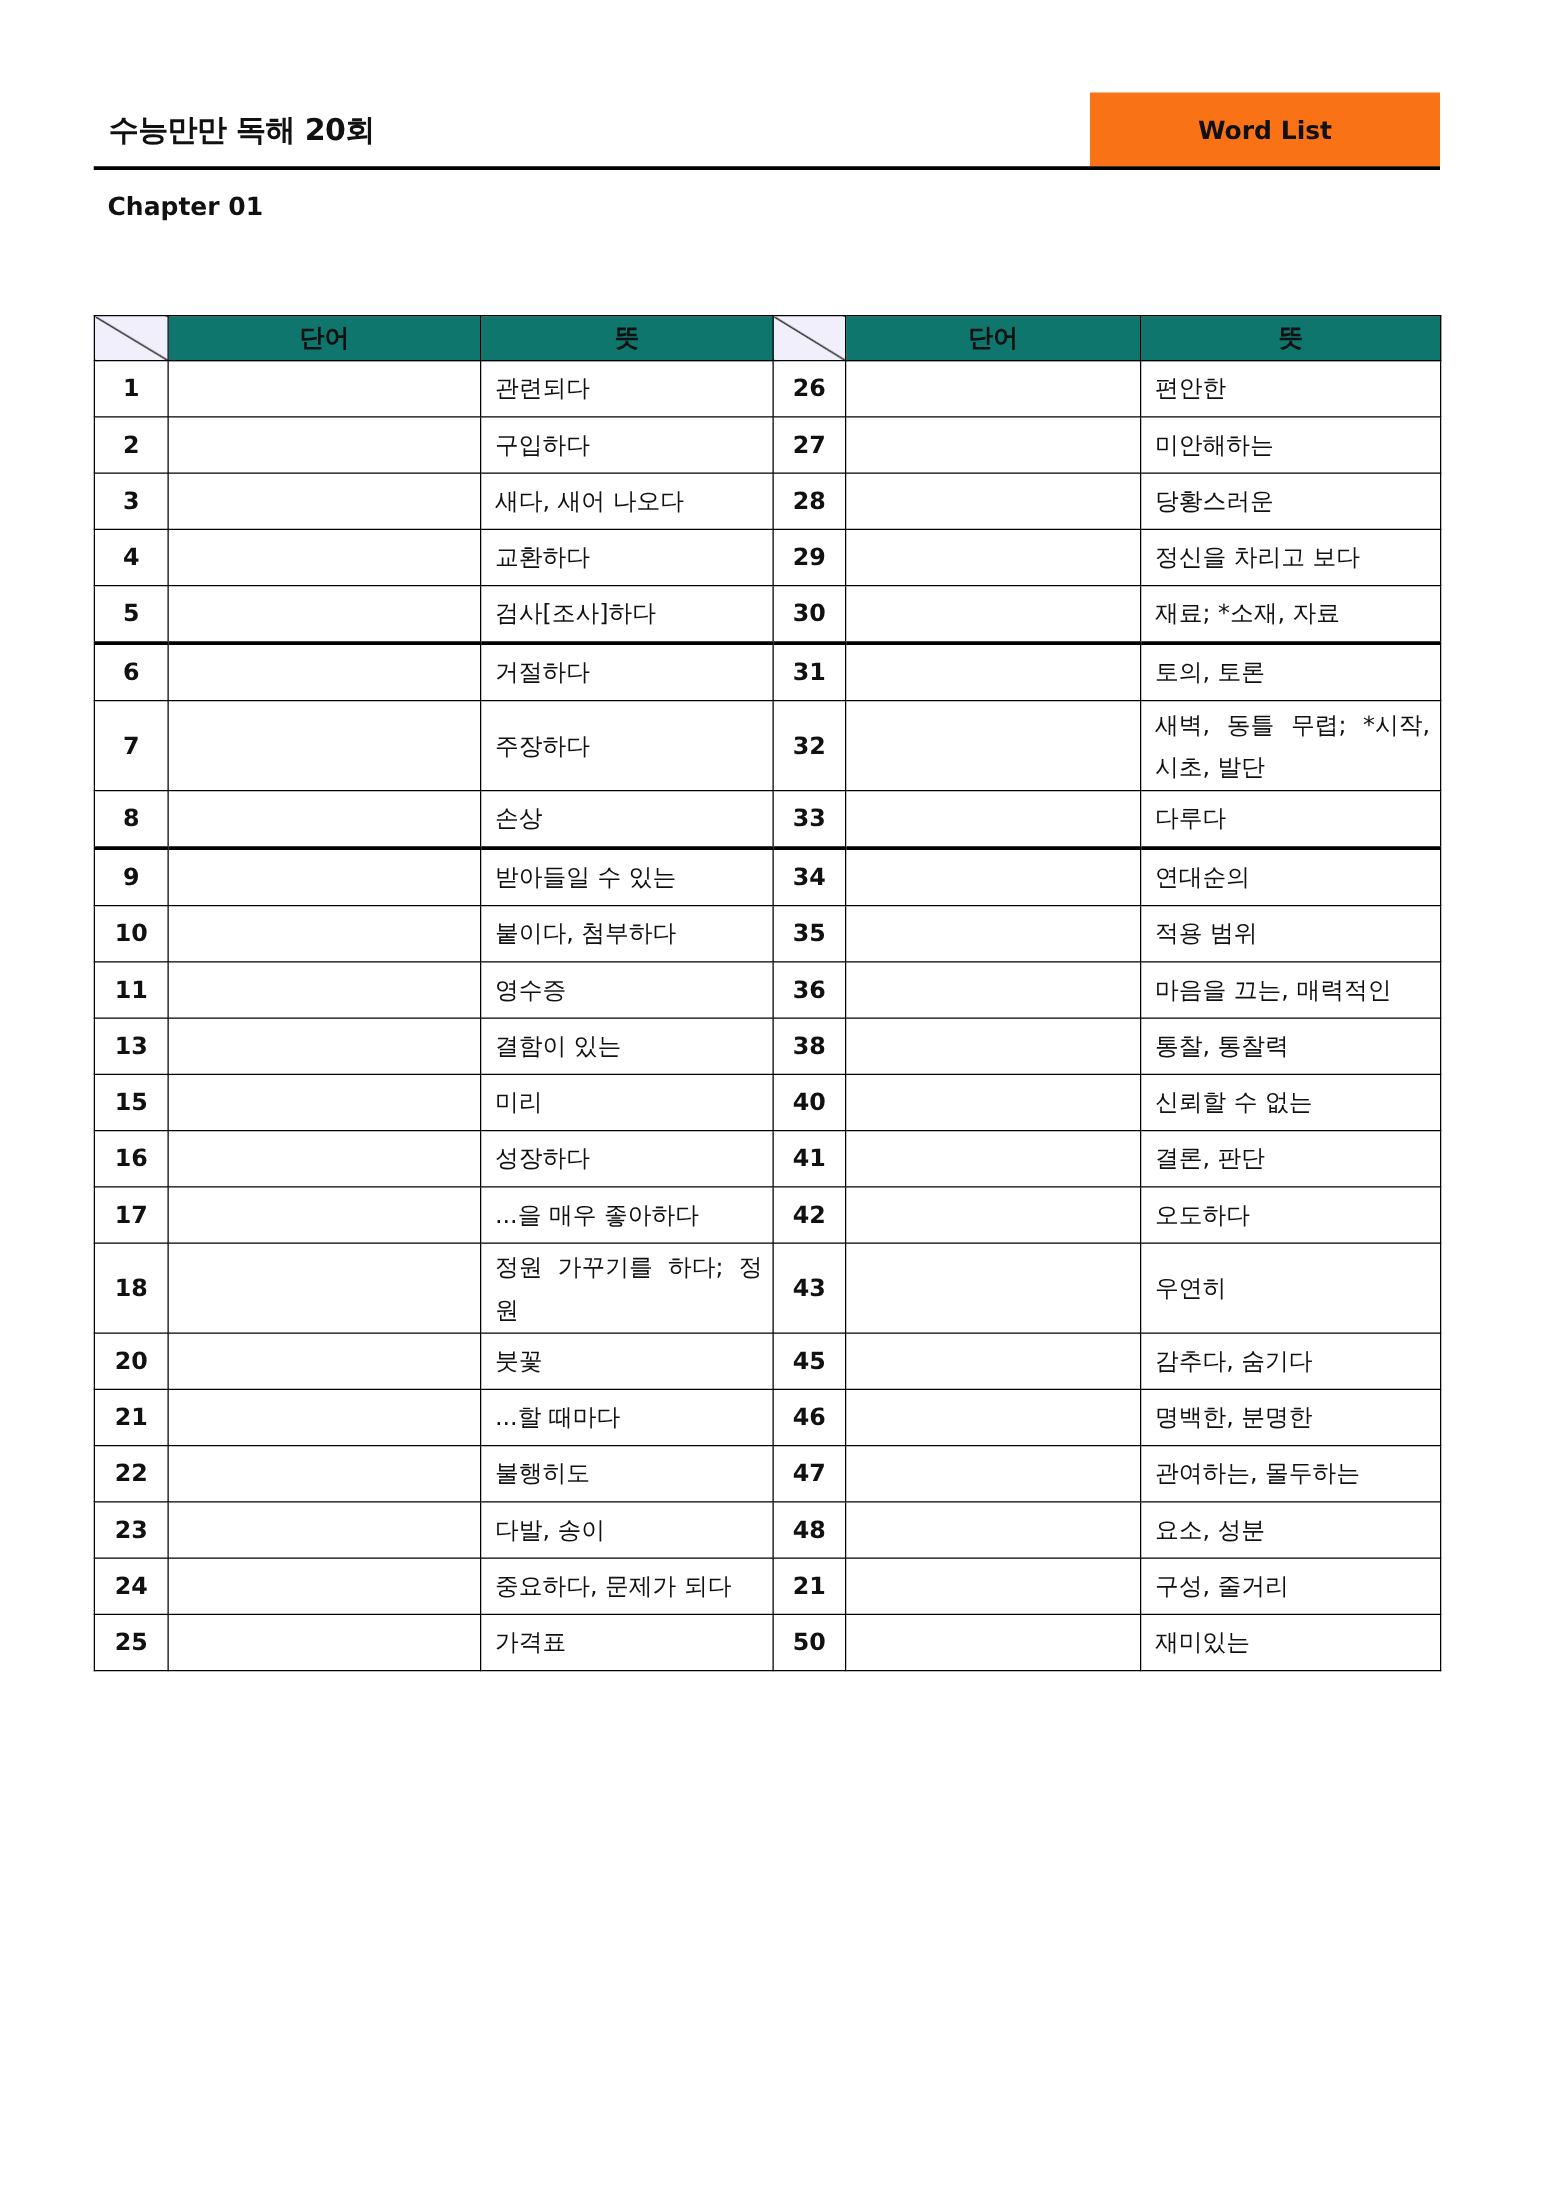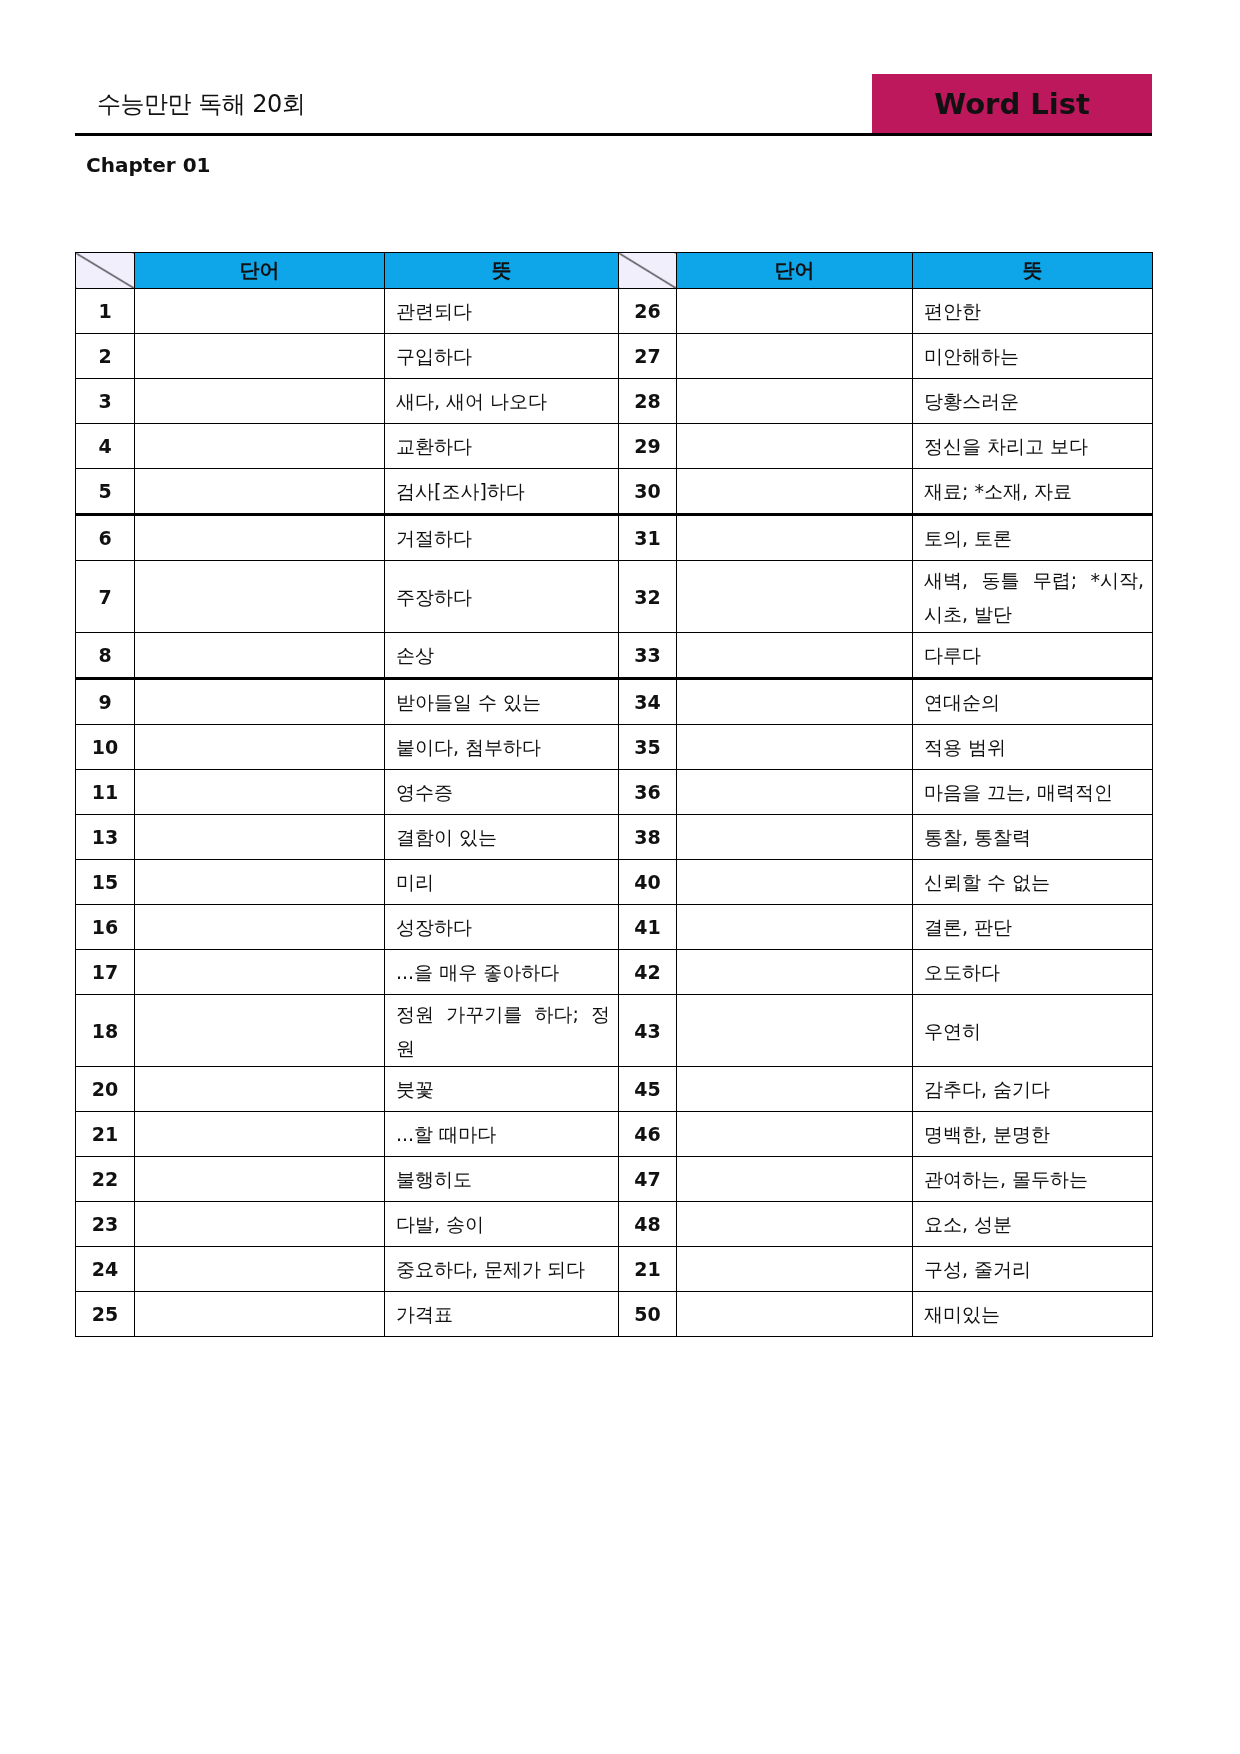--- a/index.html
+++ b/index.html
@@ -1,27 +1,27 @@
 <!DOCTYPE html>
 <html><head>
 <meta charset="utf-8">
 <style>
   html, body { margin: 0; padding: 0; background: #ffffff; }
   body { width: 1240px; height: 1754px; position: relative; overflow: hidden;
          font-family: "DejaVu Sans", sans-serif; color: #111; }
   .page-header { position: absolute; left: 75px; top: 74px; width: 1077px; height: 59px; }
-  .doc-title { position: absolute; left: 12px; top: 14px; font-size: 24px; font-weight: normal; letter-spacing: -0.5px; margin-left: 10px; }
-  .header-badge { position: absolute; right: 0; top: 0; width: 280px; height: 59px; background: #be185d;
-                  display: flex; align-items: center; justify-content: center; font-size: 29px; font-weight: bold; }
+  .doc-title { position: absolute; left: 12px; top: 14px; font-size: 24px; font-weight: bold; letter-spacing: -0.5px; }
+  .header-badge { position: absolute; right: 0; top: 0; width: 280px; height: 59px; background: #f97316;
+                  display: flex; align-items: center; justify-content: center; font-size: 20px; font-weight: bold; }
   .header-rule { position: absolute; left: 75px; top: 133px; width: 1077px; height: 3px; background: #000; }
   .chapter { position: absolute; left: 86px; top: 153px; font-size: 20px; font-weight: bold; }
 
   table.words { position: absolute; left: 75px; top: 252px; border-collapse: collapse; table-layout: fixed; width: 1077px; }
   table.words td, table.words th { border: 1.5px solid #000; padding: 0; font-size: 19px; }
-  table.words th { background: #0ea5e9; height: 35px; font-weight: bold; font-size: 20px; text-align: center; }
+  table.words th { background: #0f766e; height: 35px; font-weight: bold; font-size: 20px; text-align: center; }
   table.words th.diag { background: #f2effc linear-gradient(to top right, transparent calc(50% - 1px), #000 50%, transparent calc(50% + 1px)); }
   table.words td { height: 44px; }
   table.words tr.tall td { height: 71px; }
   table.words tr.thick td { border-bottom: 3px solid #000; }
   td.num { text-align: center; font-weight: bold; font-size: 19px; }
   td.word { }
   td.meaning { padding-left: 11px !important; padding-right: 8px !important; line-height: 34px; text-align: justify; }
 </style>
 </head>
 <body>

